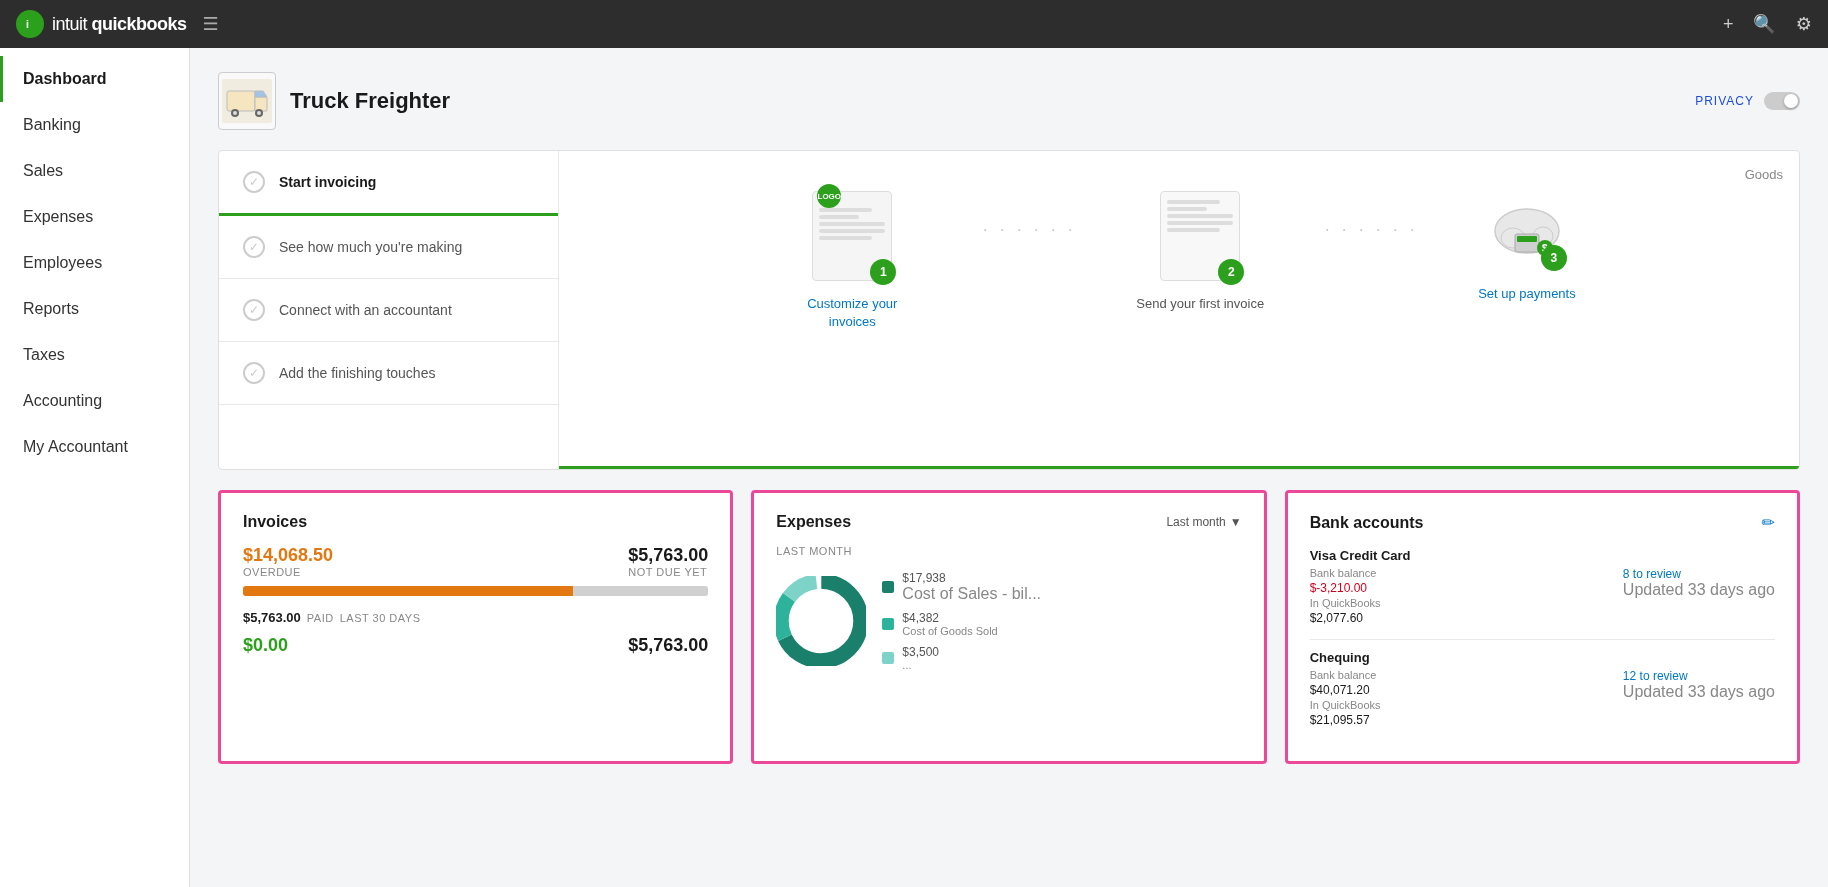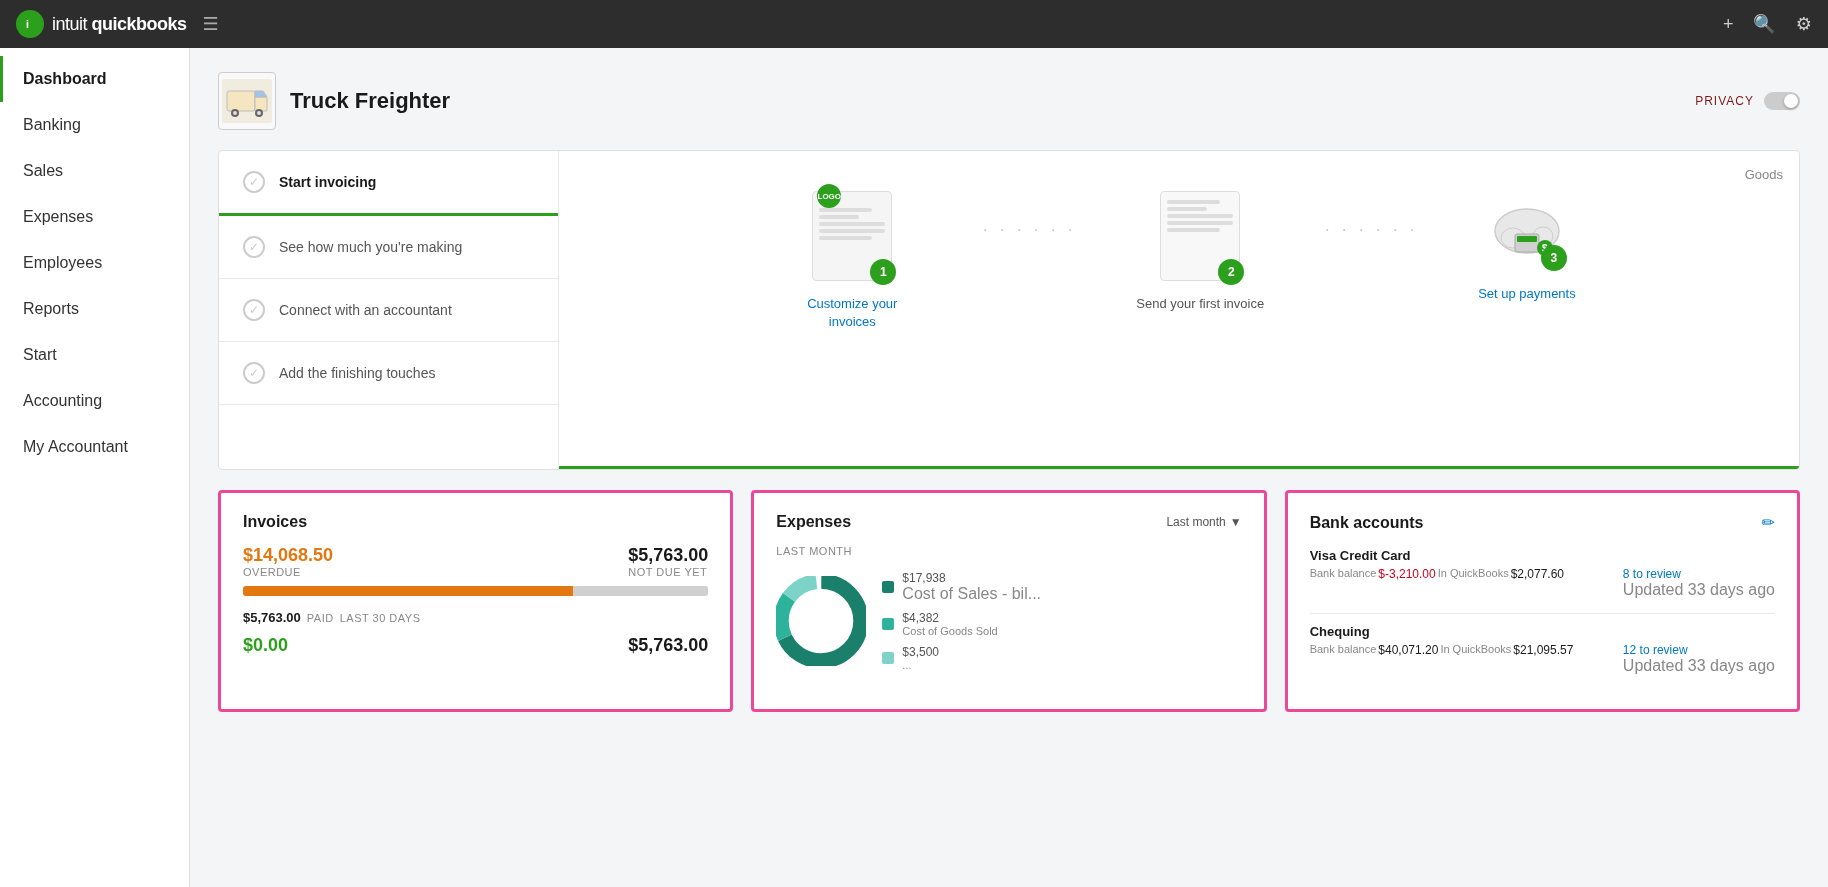--- a/index.html
+++ b/index.html
@@ -78,21 +78,21 @@
       display: flex; align-items: center; justify-content: center;
       overflow: hidden;
     }
     .company-logo-inner {
       width: 50px; height: 44px;
       background: #f0ede0;
       display: flex; align-items: center; justify-content: center;
       border-radius: 2px;
     }
     .company-name { font-size: 22px; font-weight: 700; color: #1a1a1a; }
-    .privacy-toggle { display: flex; align-items: center; gap: 10px; color: #7f1d1d; font-size: 12px; letter-spacing: 1px; }
+    .privacy-toggle { display: flex; align-items: center; gap: 10px; color: #1d4ed8; font-size: 12px; letter-spacing: 1px; }
     .toggle-track {
       width: 36px; height: 18px; background: #ccc; border-radius: 9px; position: relative; cursor: pointer;
     }
     .toggle-thumb {
       width: 14px; height: 14px; background: white; border-radius: 50%;
       position: absolute; top: 2px; right: 2px;
       box-shadow: 0 1px 3px rgba(0,0,0,0.3);
     }
 
     
@@ -241,21 +241,21 @@
       display: flex; align-items: center; gap: 4px;
       font-size: 12px; color: #555; cursor: pointer; border: none; background: none;
     }
 
     
     .bank-card-header { display: flex; align-items: center; justify-content: space-between; margin-bottom: 16px; }
     .edit-icon { color: #0077c5; font-size: 16px; cursor: pointer; }
     .bank-account-row { margin-bottom: 14px; }
     .bank-account-name { font-size: 13px; font-weight: 600; color: #1a1a1a; margin-bottom: 4px; }
     .bank-account-details { display: flex; justify-content: space-between; align-items: flex-start; }
-    .bank-account-numbers { display: flex; flex-direction: row; gap: 2px; }
+    .bank-account-numbers { display: flex; flex-direction: column; gap: 2px; }
     .bank-balance-label { font-size: 11px; color: #888; }
     .bank-balance-value { font-size: 12px; color: #1a1a1a; }
     .bank-review-link { color: #0077c5; font-size: 12px; cursor: pointer; }
     .bank-updated { font-size: 16px; color: #888; text-align: center; }
     .bank-negative { color: #d0021b; }
 
     
     .donut-svg { width: 90px; height: 90px; }
   </style>
 </head>
@@ -298,21 +298,21 @@
     <div class="sidebar-item">
       <span>Expenses</span>
     </div>
     <div class="sidebar-item">
       <span>Employees</span>
     </div>
     <div class="sidebar-item">
       <span>Reports</span>
     </div>
     <div class="sidebar-item">
-      <span>Start</span>
+      <span>Taxes</span>
     </div>
     <div class="sidebar-item">
       <span>Accounting</span>
     </div>
     <div class="sidebar-item">
       <span>My Accountant</span>
     </div>
   </aside>
 
   <main class="main">

